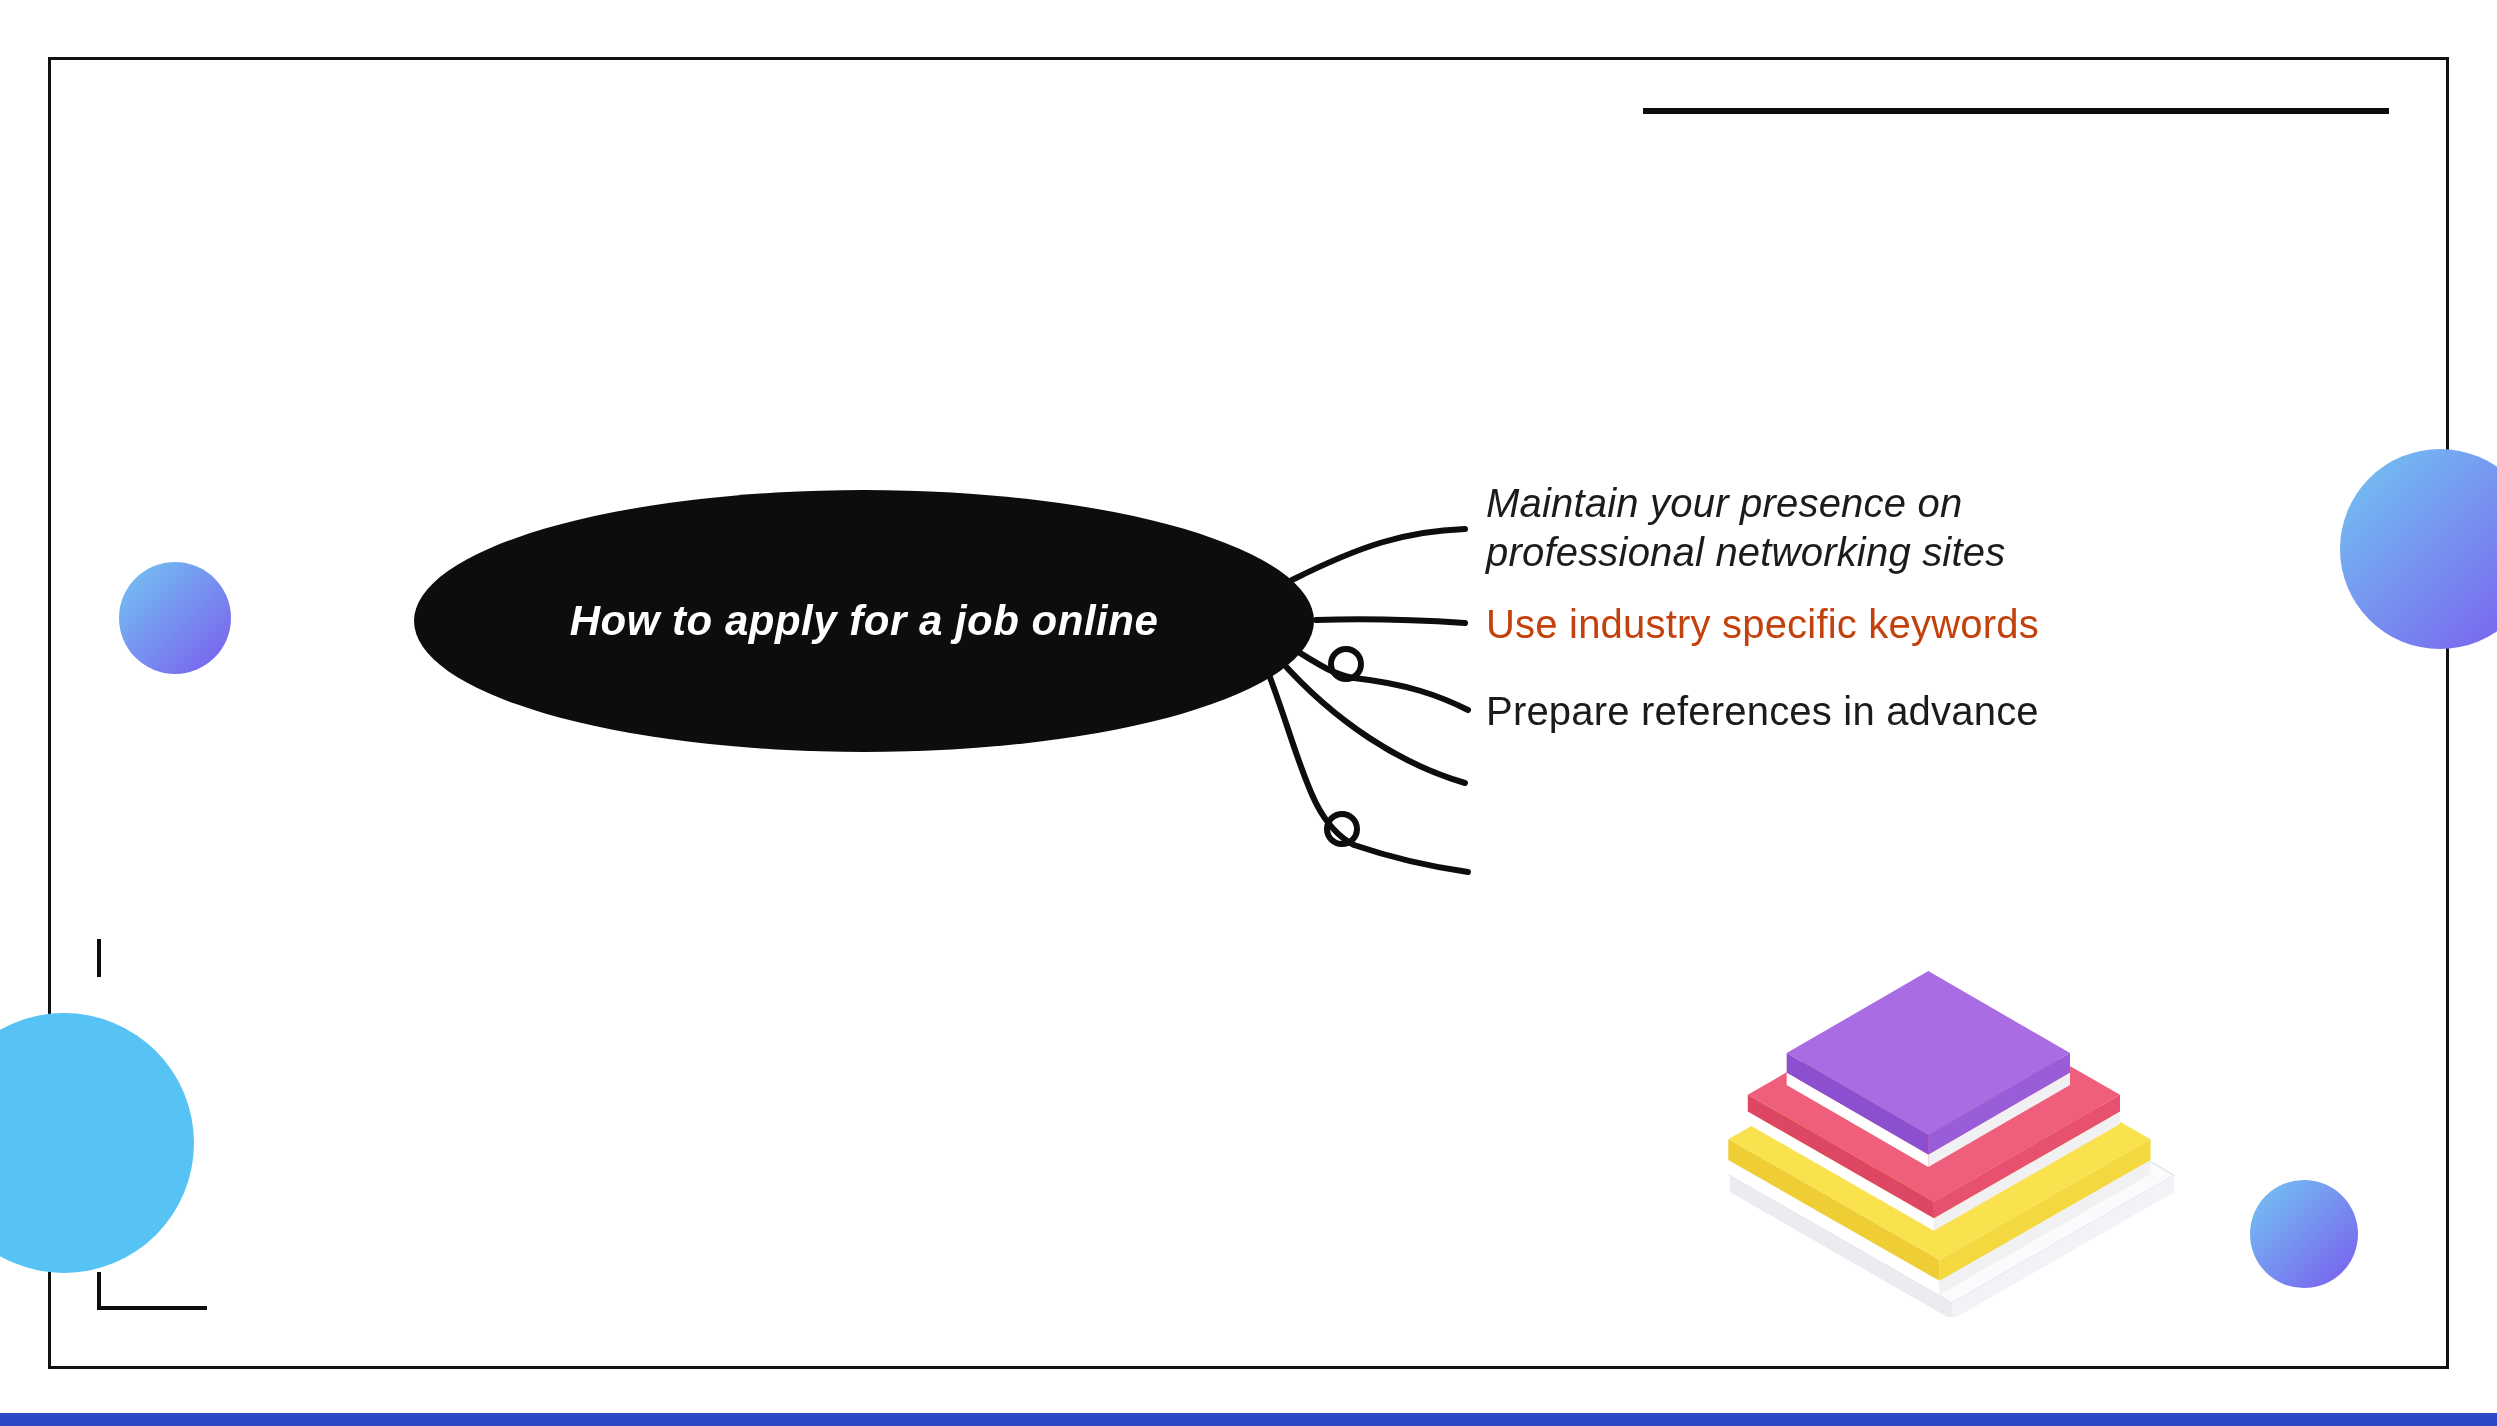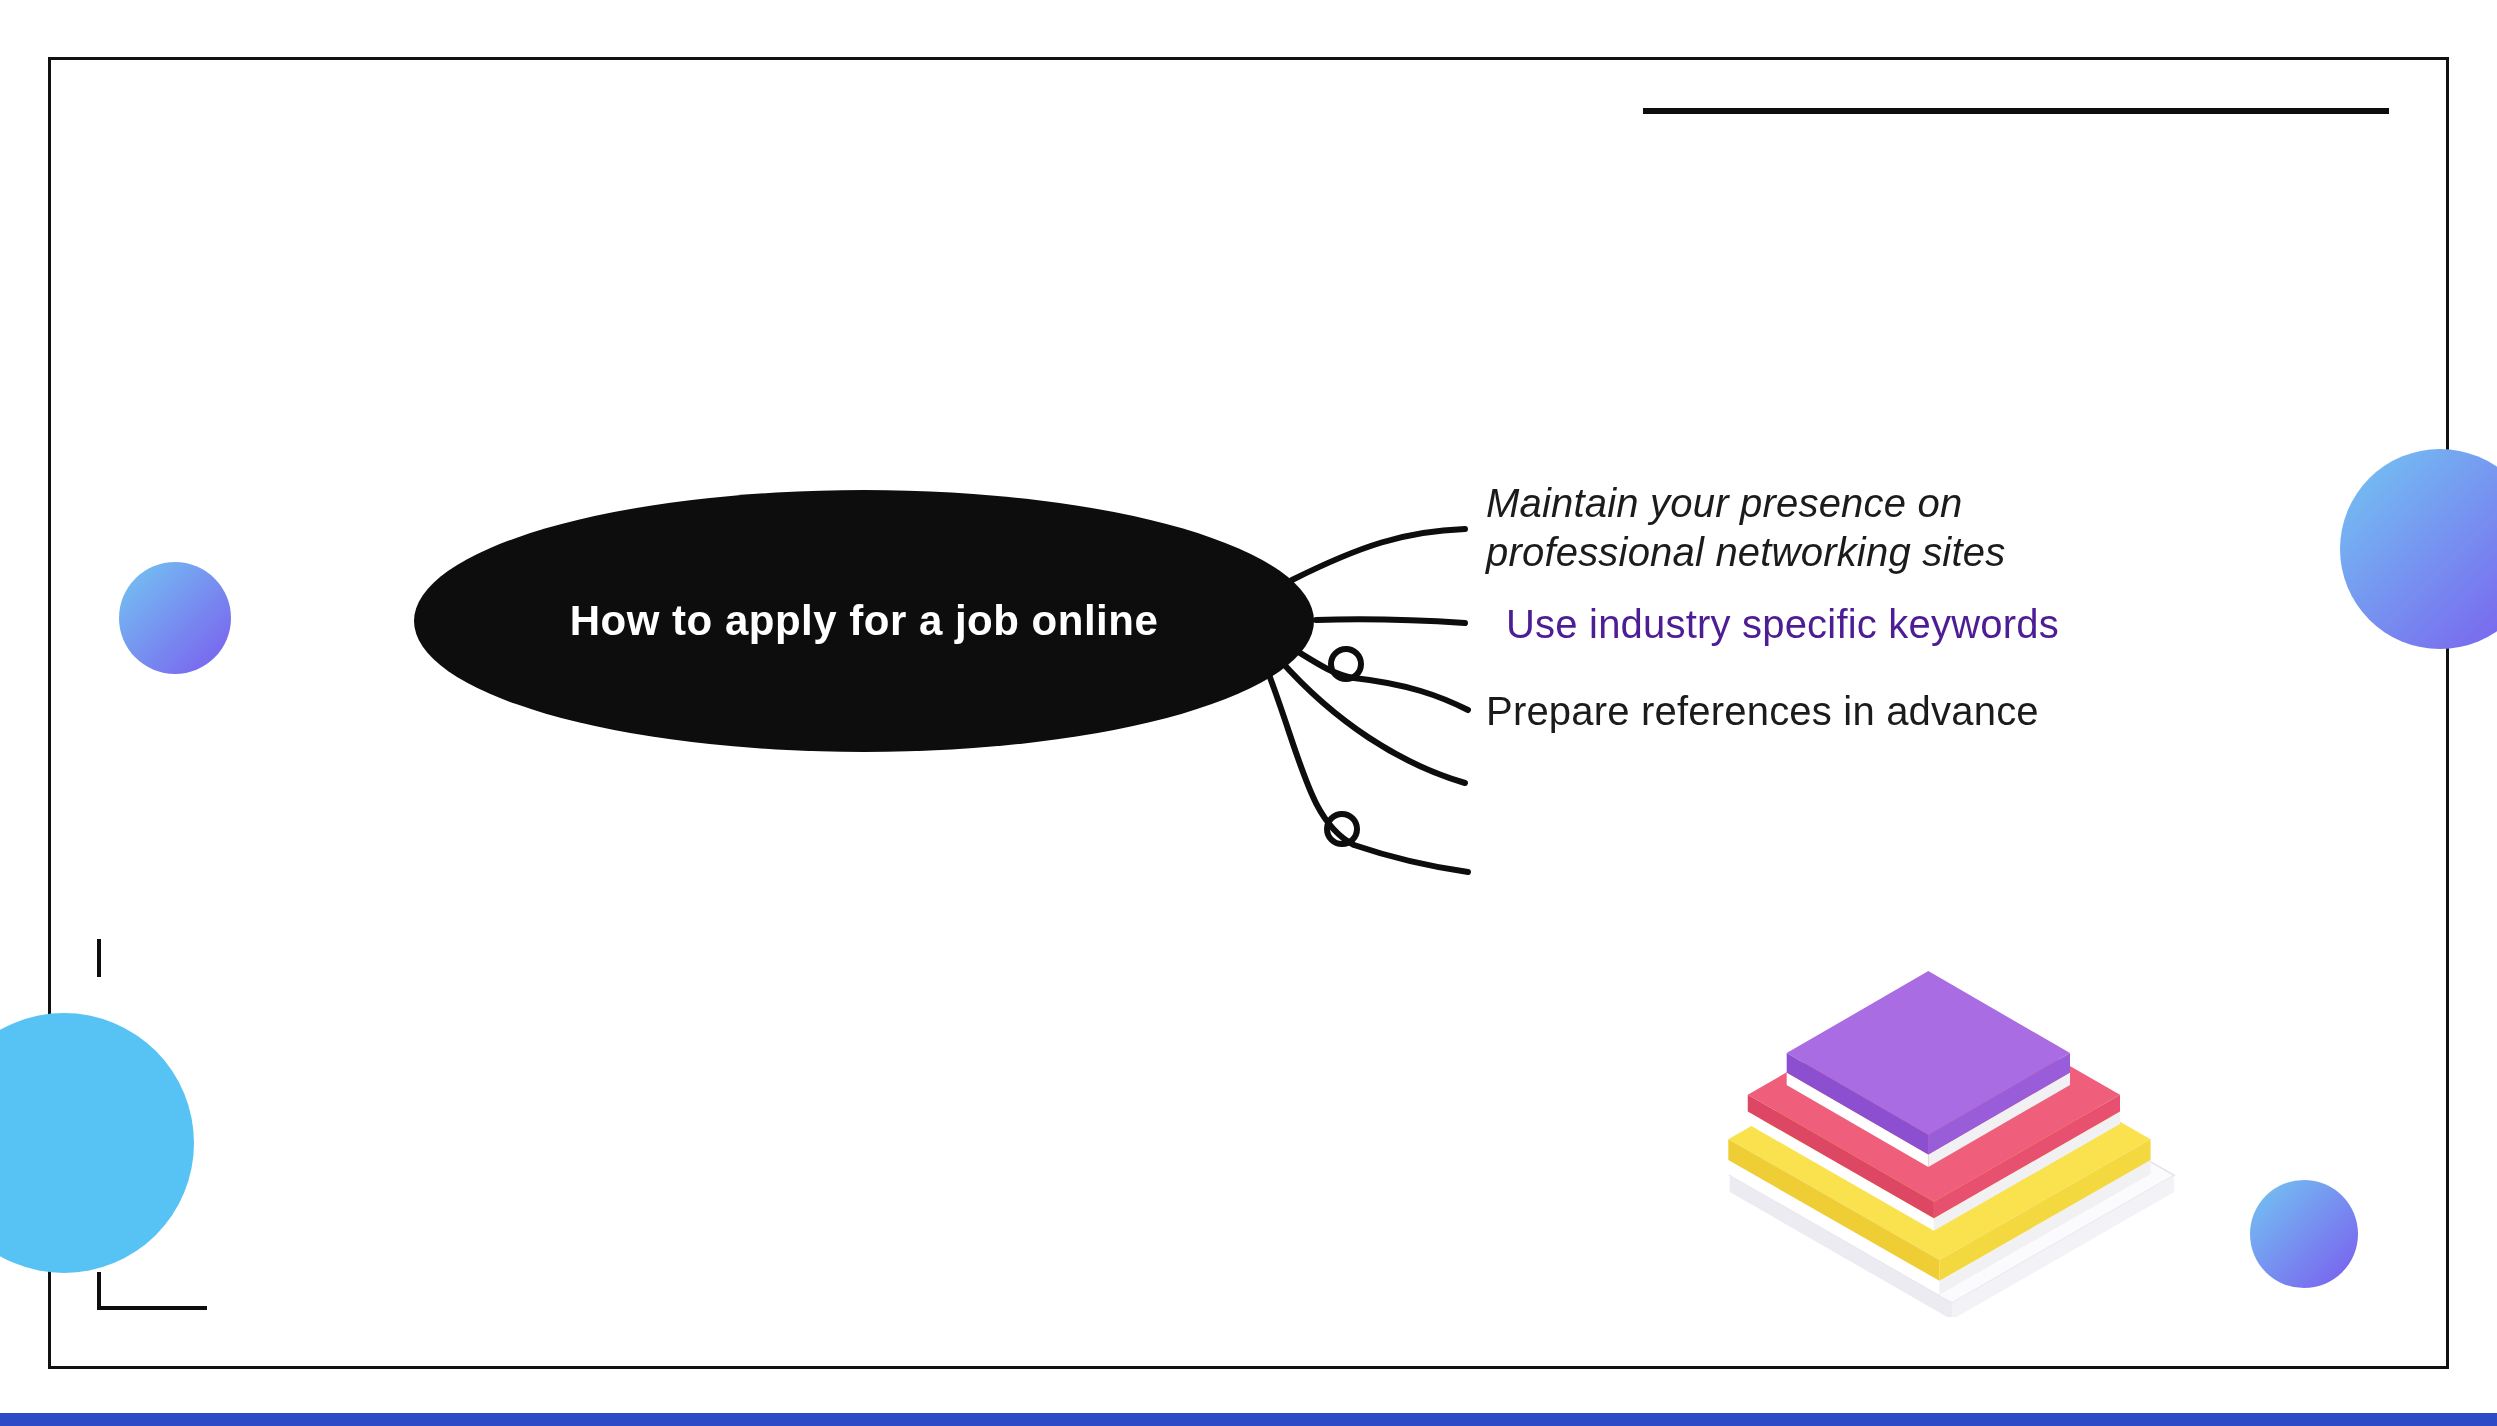--- a/index.html
+++ b/index.html
@@ -54,27 +54,27 @@
       <path d="M 1292 580 C 1360 546, 1405 531, 1465 529"></path>
       <path d="M 1316 620 C 1372 618, 1420 620, 1465 623"></path>
       <path d="M 1292 648 C 1318 664, 1332 674, 1354 678 C 1408 684, 1440 696, 1468 710"></path>
       <path d="M 1280 660 C 1335 722, 1400 764, 1465 783"></path>
       <path d="M 1268 672 C 1302 762, 1310 822, 1354 845 C 1404 862, 1440 868, 1468 872"></path>
       <circle cx="1346" cy="664" r="15"></circle>
       <circle cx="1342" cy="829" r="15"></circle>
     </g>
   </svg>
 
-  <div class="ellipse" style="background-color: rgb(13, 13, 13);">
+  <div class="ellipse" style="background-color: rgb(13, 13, 13); font-style: italic;">
     <span class="title" style="color: rgb(255, 255, 255);">How to apply for a job online</span>
   </div>
 
   <div class="item item-1" style="color: rgb(27, 27, 27);">Maintain your presence on
 professional networking sites</div>
-  <div class="item item-2" style="color: #4c1d95; margin-left: 20px;">Use industry specific keywords</div>
+  <div class="item item-2" style="color: #c2410c;">Use industry specific keywords</div>
   <div class="item item-3" style="color: rgb(27, 27, 27);">Prepare references in advance</div>
 
   <svg class="books" viewBox="0 0 360 280" xmlns="http://www.w3.org/2000/svg">
 
     <g>
       <polygon points="185,86 345,178 185,270 25,178" stroke="#e2e2e8" stroke-width="1" fill="#fbfbfd"></polygon>
       <polygon points="25,178 185,270 185,282 25,190" fill="#ebebf1"></polygon>
       <polygon points="185,270 345,178 345,190 185,282" fill="#f3f3f7"></polygon>
     </g>
 

